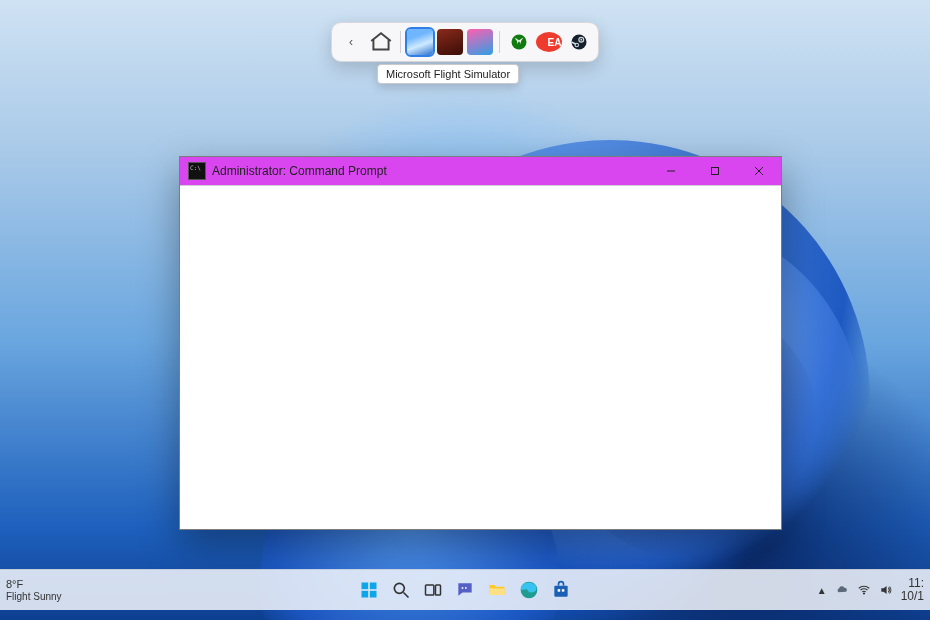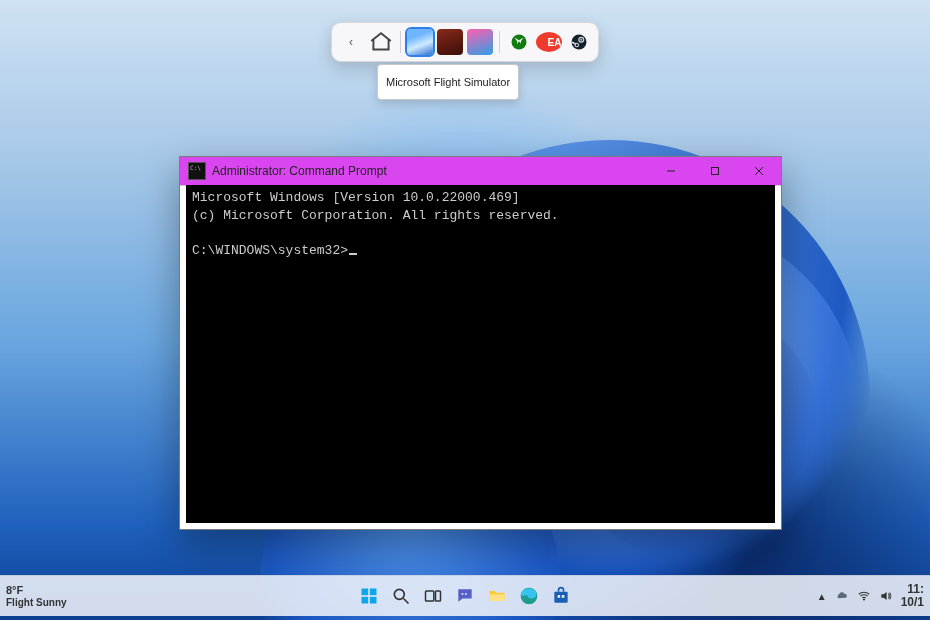--- a/index.html
+++ b/index.html
@@ -34,21 +34,21 @@
   .gb-chev{font-size:12px;color:#555;}
   .thumb{width:26px;height:26px;border-radius:4px;background:#888;}
   .thumb.flight{background:linear-gradient(160deg,#6fb6ff 30%,#cfeaff 60%,#2a6fcf 100%);}
   .thumb.g2{background:linear-gradient(160deg,#8a2a1a,#3a0d08);}
   .thumb.g3{background:linear-gradient(160deg,#ff5fb0,#2ea0e6);}
   .gb-icon svg{width:18px;height:18px;display:block;}
   .ea{width:20px;height:20px;border-radius:50%;background:#ef3b2d;color:#fff;font-size:10px;font-weight:700;display:flex;align-items:center;justify-content:center;padding-left:11px;}
   #tooltip{
     position:absolute;top:64px;left:377px;
     background:#fff;border:1px solid #c9c9cd;border-radius:4px;
-    padding:11px 8px;font-size:11px;color:#222;
+    padding:3px 8px;font-size:11px;color:#222;
     box-shadow:0 4px 10px rgba(0,0,0,.15);
     white-space:nowrap;
   }
 
   
   #cmd{
     position:absolute;left:179px;top:156px;width:601px;height:372px;
     background:#fff;border:1px solid #7c7c80;
     box-shadow:0 14px 36px rgba(0,0,0,.35);
   }
@@ -65,25 +65,25 @@
   #cmd-body{
     position:absolute;left:6px;right:6px;top:28px;bottom:6px;
     background:#000;color:#ccc;
     font-family:Consolas,"Courier New",monospace;font-size:13px;
     line-height:1.35;padding:4px 6px;white-space:pre;overflow:hidden;
   }
   .cursor{display:inline-block;width:8px;height:2px;background:#ccc;vertical-align:-1px;margin-left:1px;}
 
   
   #taskbar{
-    position:absolute;left:0;right:0;bottom:4px;height:40px;
+    position:absolute;left:0;right:0;bottom:10px;height:40px;
     background:rgba(245,247,252,.85);
     border-top:1px solid rgba(0,0,0,.08);
     backdrop-filter:blur(6px);
-    display:flex;align-items:center;font-weight:bold;
+    display:flex;align-items:center;
   }
   #weather{position:absolute;left:6px;bottom:0;height:40px;display:flex;flex-direction:column;justify-content:center;font-size:10px;color:#333;line-height:1.15;}
   #weather .temp{font-size:11px;}
   #task-center{position:absolute;left:50%;transform:translateX(-50%);display:flex;gap:6px;align-items:center;}
   .tb{width:26px;height:26px;border-radius:4px;display:flex;align-items:center;justify-content:center;}
   .tb svg{width:20px;height:20px;}
   #systray{position:absolute;right:6px;bottom:0;height:40px;display:flex;align-items:center;gap:8px;color:#333;font-size:11px;}
   #systray .clock{display:flex;flex-direction:column;align-items:flex-end;line-height:1.1;font-size:12px;}
   .tray-ico{width:14px;height:14px;}
   .chev-up{font-size:10px;}
@@ -152,24 +152,20 @@
             <rect x="1.5" y="1.5" width="7" height="7" fill="none" stroke="currentColor" stroke-width="1"></rect>
           </svg>
       </div>
       <div class="winbtn close" title="Close">
         <svg viewBox="0 0 10 10">
             <line x1="1" y1="1" x2="9" y2="9" stroke="currentColor" stroke-width="1"></line>
             <line x1="9" y1="1" x2="1" y2="9" stroke="currentColor" stroke-width="1"></line>
           </svg>
       </div>
     </div>
-    <div id="cmd-body"><span>Microsoft Windows [Version 10.0.22000.469]</span>
-<span>(c) Microsoft Corporation. All rights reserved.</span>
-<span></span>
-<span>C:\WINDOWS\system32&gt;</span><span class="cursor"></span></div>
   </div>
 
   <div id="taskbar">
     <div id="weather">
       <span class="temp">8°F</span>
       <span>Flight Sunny</span>
     </div>
 
     <div id="task-center">
       <div class="tb" title="Start">

